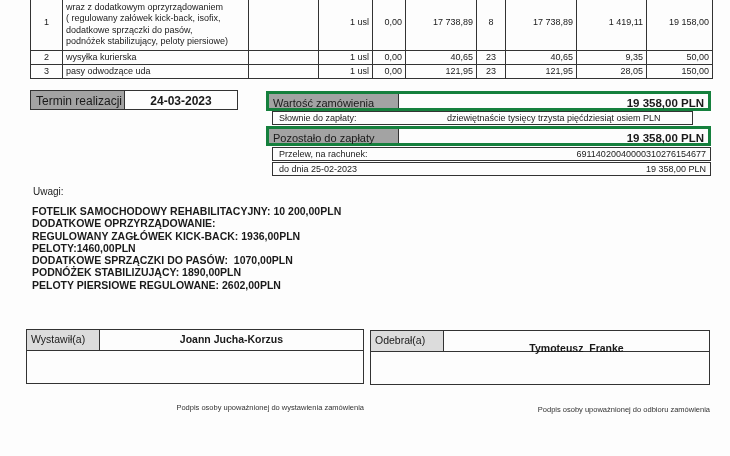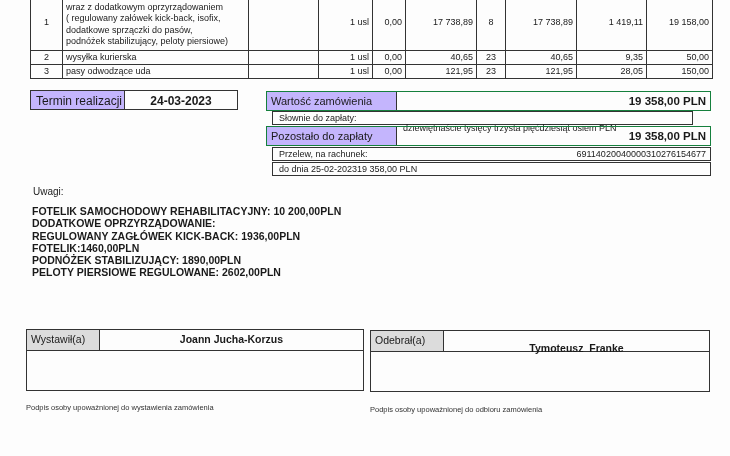--- a/index.html
+++ b/index.html
@@ -5,41 +5,41 @@
   html,body{margin:0;padding:0;}
   body{width:730px;height:456px;background:#fdfdfd;position:relative;overflow:hidden;
        font-family:"Liberation Sans",sans-serif;color:#1a1a1a;}
   
   table.items{position:absolute;left:30px;top:-6px;border-collapse:collapse;font-size:9px;}
   table.items td{border:1px solid #333;padding:0 3px;height:13px;line-height:11px;vertical-align:middle;}
   table.items td.c{text-align:center;}
   table.items td.r{text-align:right;}
   
   .box{position:absolute;border:1px solid #333;box-sizing:border-box;}
-  .lbl-gray{background:#c4b5fd;}
+  .lbl-gray{background:#a3a3a3;}
   .termin{left:30px;top:90px;width:208px;height:20px;display:flex;font-size:12px;}
   .termin .k{width:94px;border-right:1px solid #333;padding:3px 0 0 5px;box-sizing:border-box;}
   .termin .v{flex:1;text-align:center;font-weight:bold;padding-top:3px;}
   
   .sum-row{position:absolute;display:flex;box-sizing:border-box;}
-  .big{border:1px solid #15803d;height:20px;font-size:11px;}
+  .big{border:3px solid #15803d;height:20px;font-size:11px;}
   .big .k{width:130px;border-right:1px solid #333;padding:3px 0 0 4px;box-sizing:border-box;}
   .big .v{flex:1;text-align:right;padding:3px 4px 0 0;font-weight:bold;font-size:11.5px;}
   .small{border:1px solid #333;height:14px;font-size:9px;}
   .small .k{padding:1px 0 0 6px;}
   .small .v{padding:1px 4px 0 0;}
   
   .notes{position:absolute;left:33px;top:186px;font-size:10px;}
   .spec{position:absolute;left:32px;top:205px;font-size:10.5px;font-weight:bold;line-height:12.3px;}
   
-  .sig{position:absolute;border:1px solid #333;box-sizing:border-box;height:62px;}
+  .sig{position:absolute;border:1px solid #333;box-sizing:border-box;height:55px;}
   .sig .head{display:flex;height:20px;border-bottom:1px solid #333;font-size:10.5px;}
   .sig .head .k{width:73px;border-right:1px solid #333;background:#dcdcdc;padding:3px 0 0 4px;box-sizing:border-box;}
   .sig .head .v{flex:1;text-align:center;font-weight:bold;padding-top:3px;}
-  .cap{position:absolute;font-size:7.5px;color:#333;text-align:left;}
+  .cap{position:absolute;font-size:7.5px;color:#333;text-align:right;}
 </style>
 </head>
 <body>
 
 <table class="items">
   <colgroup>
     <col style="width:32px">
       <col style="width:186px">
       <col style="width:70px">
       <col style="width:54px">
@@ -99,41 +99,42 @@
   <div class="k lbl-gray">Termin realizacji</div>
   <div class="v">24-03-2023</div>
 </div>
 
 <div class="sum-row big" style="left:266px;top:91px;width:445px;">
   <div class="k lbl-gray">Wartość zamówienia</div>
   <div class="v">19 358,00 PLN</div>
 </div>
 <div class="sum-row small" style="left:272px;top:111px;width:421px;">
   <div class="k" style="width:124px;">Słownie do zapłaty:</div>
-  <div style="padding-top:11px;">dziewiętnaście tysięcy trzysta pięćdziesiąt osiem PLN</div>
+  <div style="padding-top:1px;margin-left:44px;">dziewiętnaście tysięcy trzysta pięćdziesiąt osiem PLN</div>
 </div>
 <div class="sum-row big" style="left:266px;top:126px;width:445px;">
   <div class="k lbl-gray">Pozostało do zapłaty</div>
   <div class="v">19 358,00 PLN</div>
 </div>
 <div class="sum-row small" style="left:272px;top:147px;width:439px;justify-content:space-between;">
   <div class="k">Przelew, na rachunek:</div>
   <div class="v">69114020040000310276154677</div>
 </div>
-<div class="sum-row small" style="left:272px;top:162px;width:439px;">
+<div class="sum-row small" style="left:272px;top:162px;width:439px;justify-content:space-between;">
   <div class="k">do dnia 25-02-2023</div>
   <div class="v">19 358,00 PLN</div>
 </div>
 
 <div class="notes">Uwagi:</div>
 <div class="spec">
   <div>FOTELIK SAMOCHODOWY REHABILITACYJNY: 10 200,00PLN</div>
   <div>DODATKOWE OPRZYRZĄDOWANIE:</div>
   <div>REGULOWANY ZAGŁÓWEK KICK-BACK: 1936,00PLN</div>
-  <div>FOTELIK:1460,00PLN</div>
+  <div>PELOTY:1460,00PLN</div>
+  <div style="white-space:pre;">DODATKOWE SPRZĄCZKI DO PASÓW:  1070,00PLN</div>
   <div>PODNÓŻEK STABILIZUJĄCY: 1890,00PLN</div>
   <div>PELOTY PIERSIOWE REGULOWANE: 2602,00PLN</div>
 </div>
 
 <div class="sig" style="left:26px;top:329px;width:338px;">
   <div class="head">
     <div class="k">Wystawił(a)</div>
     <div class="v">Joann Jucha-Korzus</div>
   </div>
 </div>

